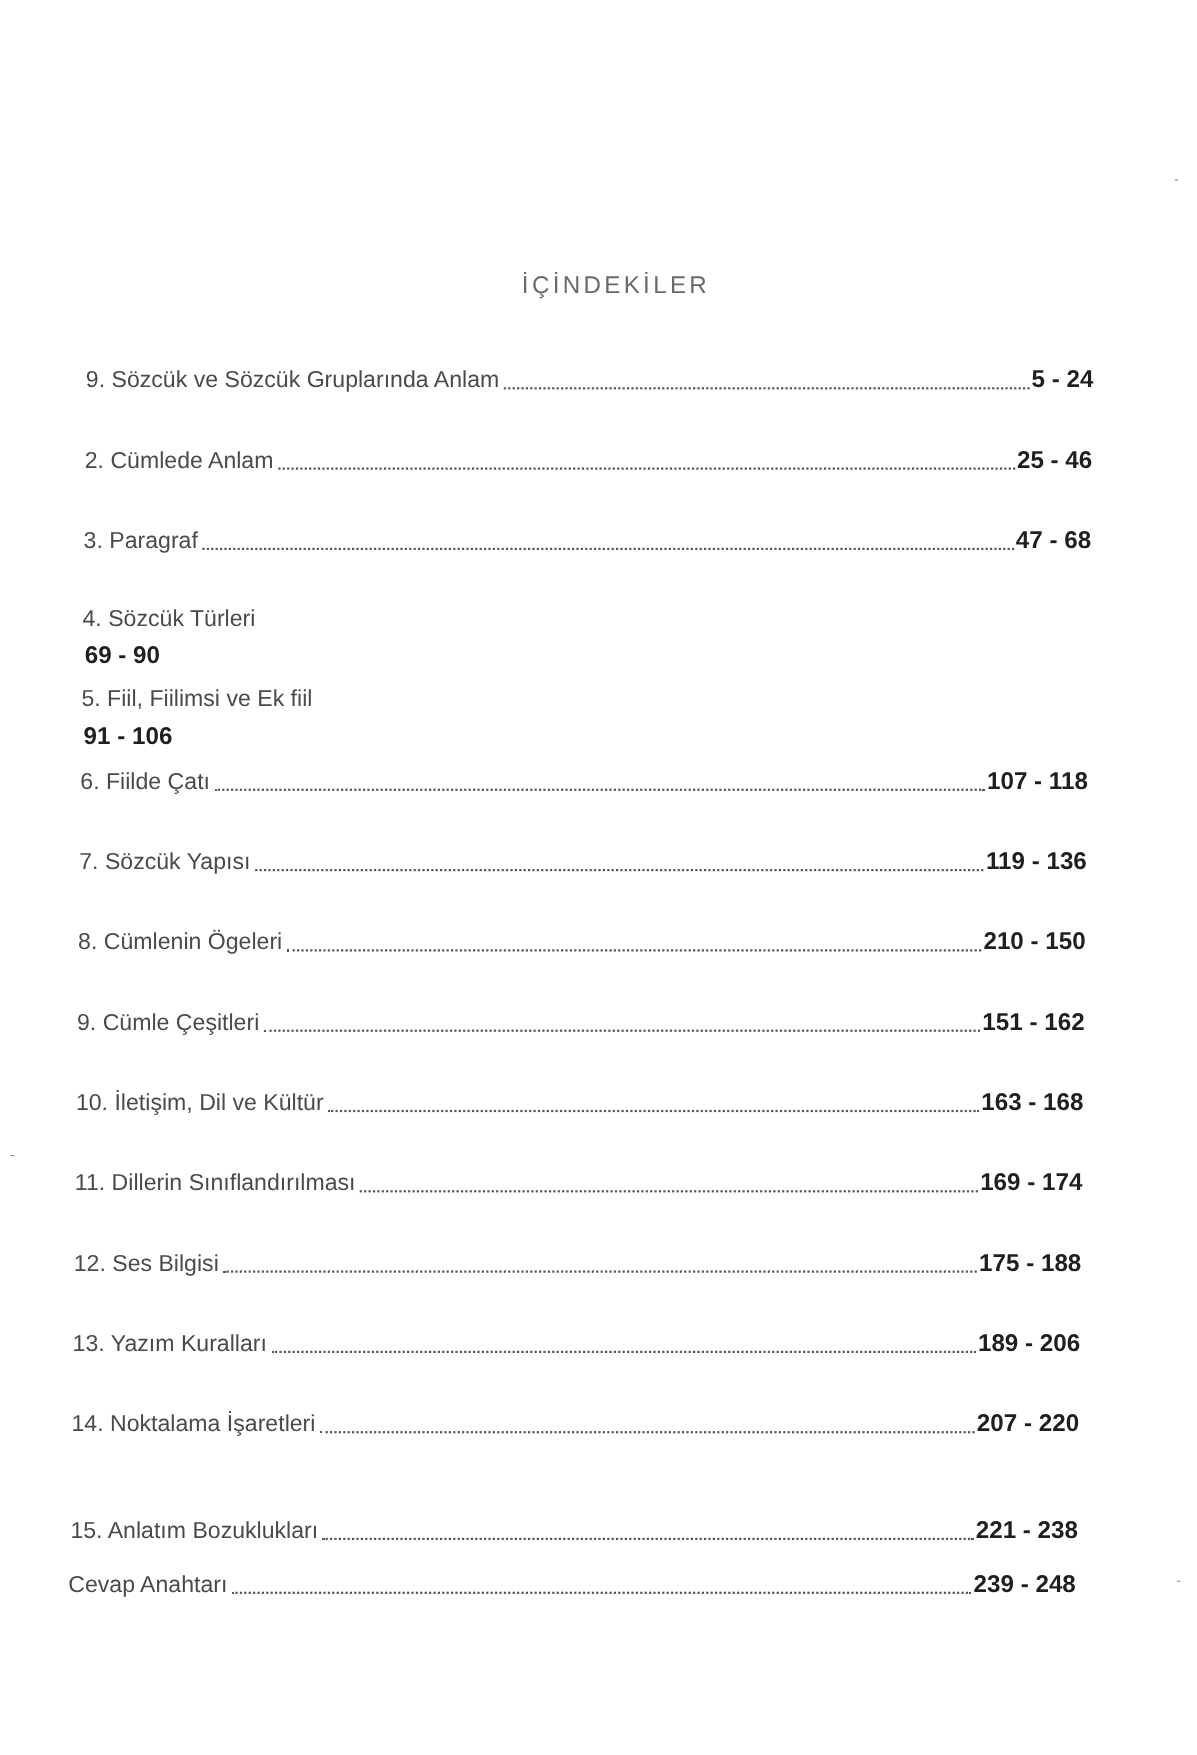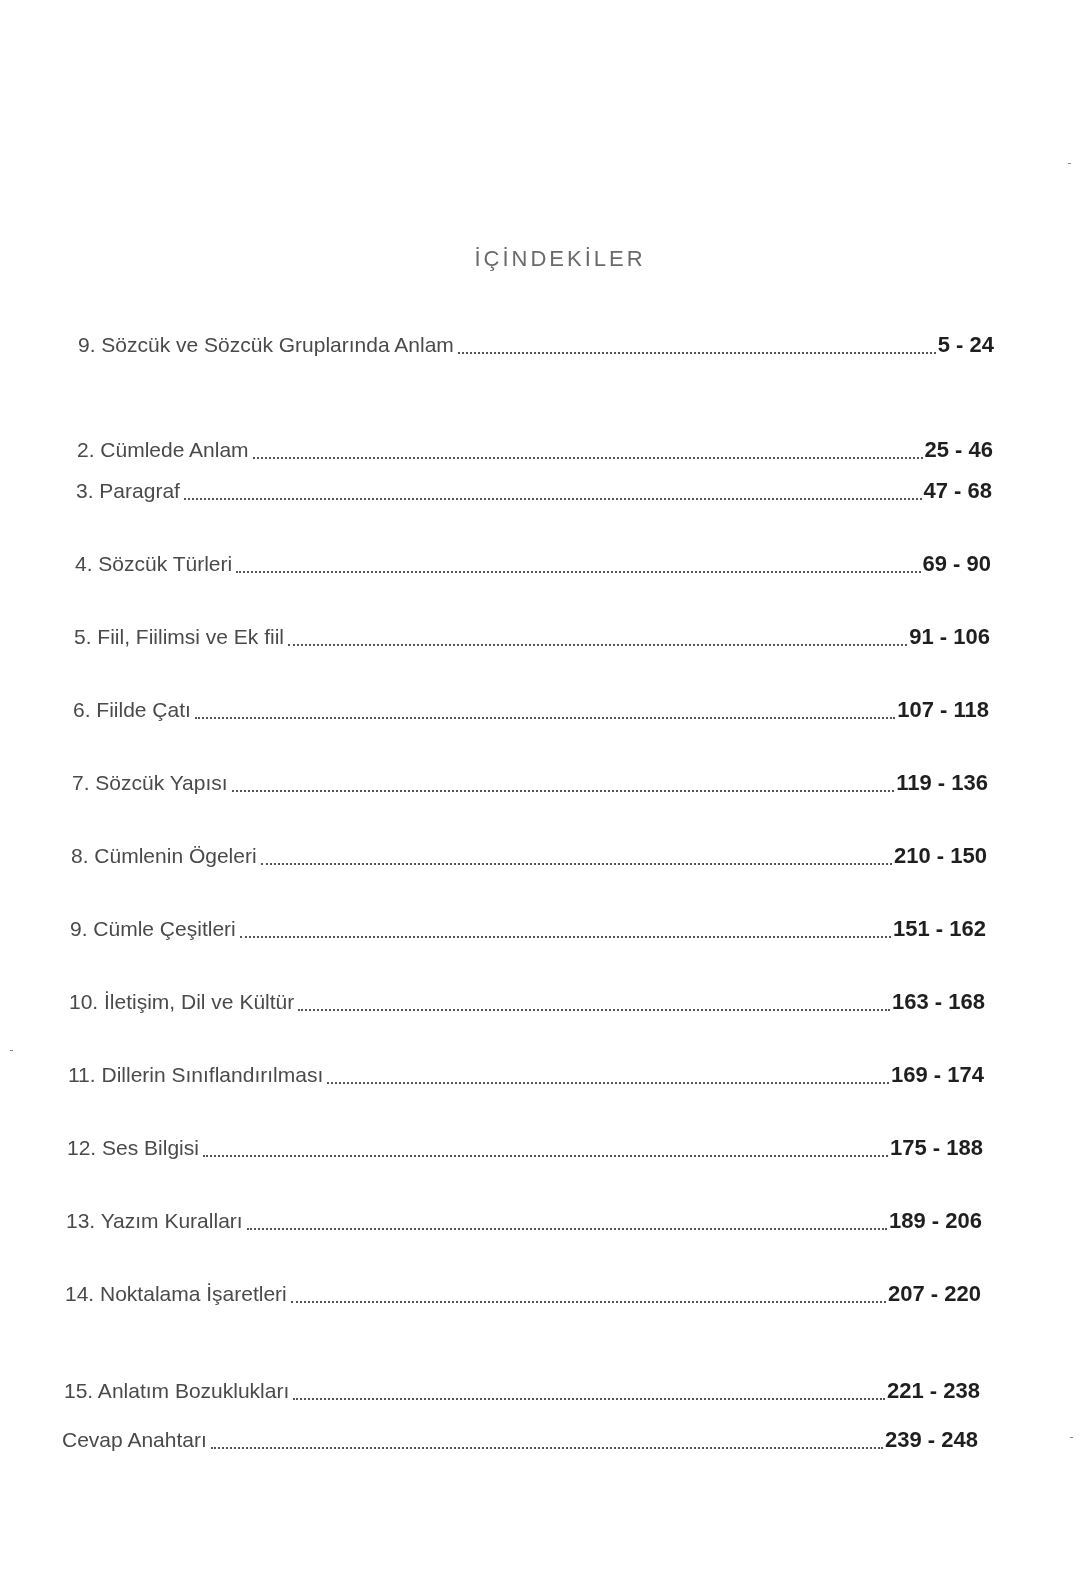--- a/index.html
+++ b/index.html
@@ -69,36 +69,36 @@
 <body>
 
 <div class="page-title">İÇİNDEKİLER</div>
 
 <div>
   <div class="toc-row" style="top:332px; left:78px; width:916px;">
     <span class="toc-label">9. Sözcük ve Sözcük Gruplarında Anlam</span>
     <span class="toc-leader"></span>
     <span class="toc-pages">5 - 24</span>
   </div>
-  <div class="toc-row" style="top:405px; left:77px; width:916px;margin-top:32px;">
+  <div class="toc-row" style="top:405px; left:77px; width:916px;">
     <span class="toc-label">2. Cümlede Anlam</span>
     <span class="toc-leader"></span>
     <span class="toc-pages">25 - 46</span>
   </div>
   <div class="toc-row" style="top:478px; left:76px; width:916px;">
     <span class="toc-label">3.  Paragraf</span>
     <span class="toc-leader"></span>
     <span class="toc-pages">47  -  68</span>
   </div>
-  <div class="toc-row" style="top:551px; left:75px; width:916px;">
+  <div class="toc-row" style="top:551px; left:75px; width:916px;flex-direction:column;">
     <span class="toc-label">4. Sözcük  Türleri</span>
     <span class="toc-leader"></span>
     <span class="toc-pages">69 - 90</span>
   </div>
-  <div class="toc-row" style="top:624px; left:74px; width:916px;">
+  <div class="toc-row" style="top:624px; left:74px; width:916px;flex-direction:column;">
     <span class="toc-label">5. Fiil, Fiilimsi ve Ek fiil</span>
     <span class="toc-leader"></span>
     <span class="toc-pages">91 - 106</span>
   </div>
   <div class="toc-row" style="top:697px; left:73px; width:916px;">
     <span class="toc-label">6. Fiilde Çatı</span>
     <span class="toc-leader"></span>
     <span class="toc-pages">107 - 118</span>
   </div>
   <div class="toc-row" style="top:770px; left:72px; width:916px;">

